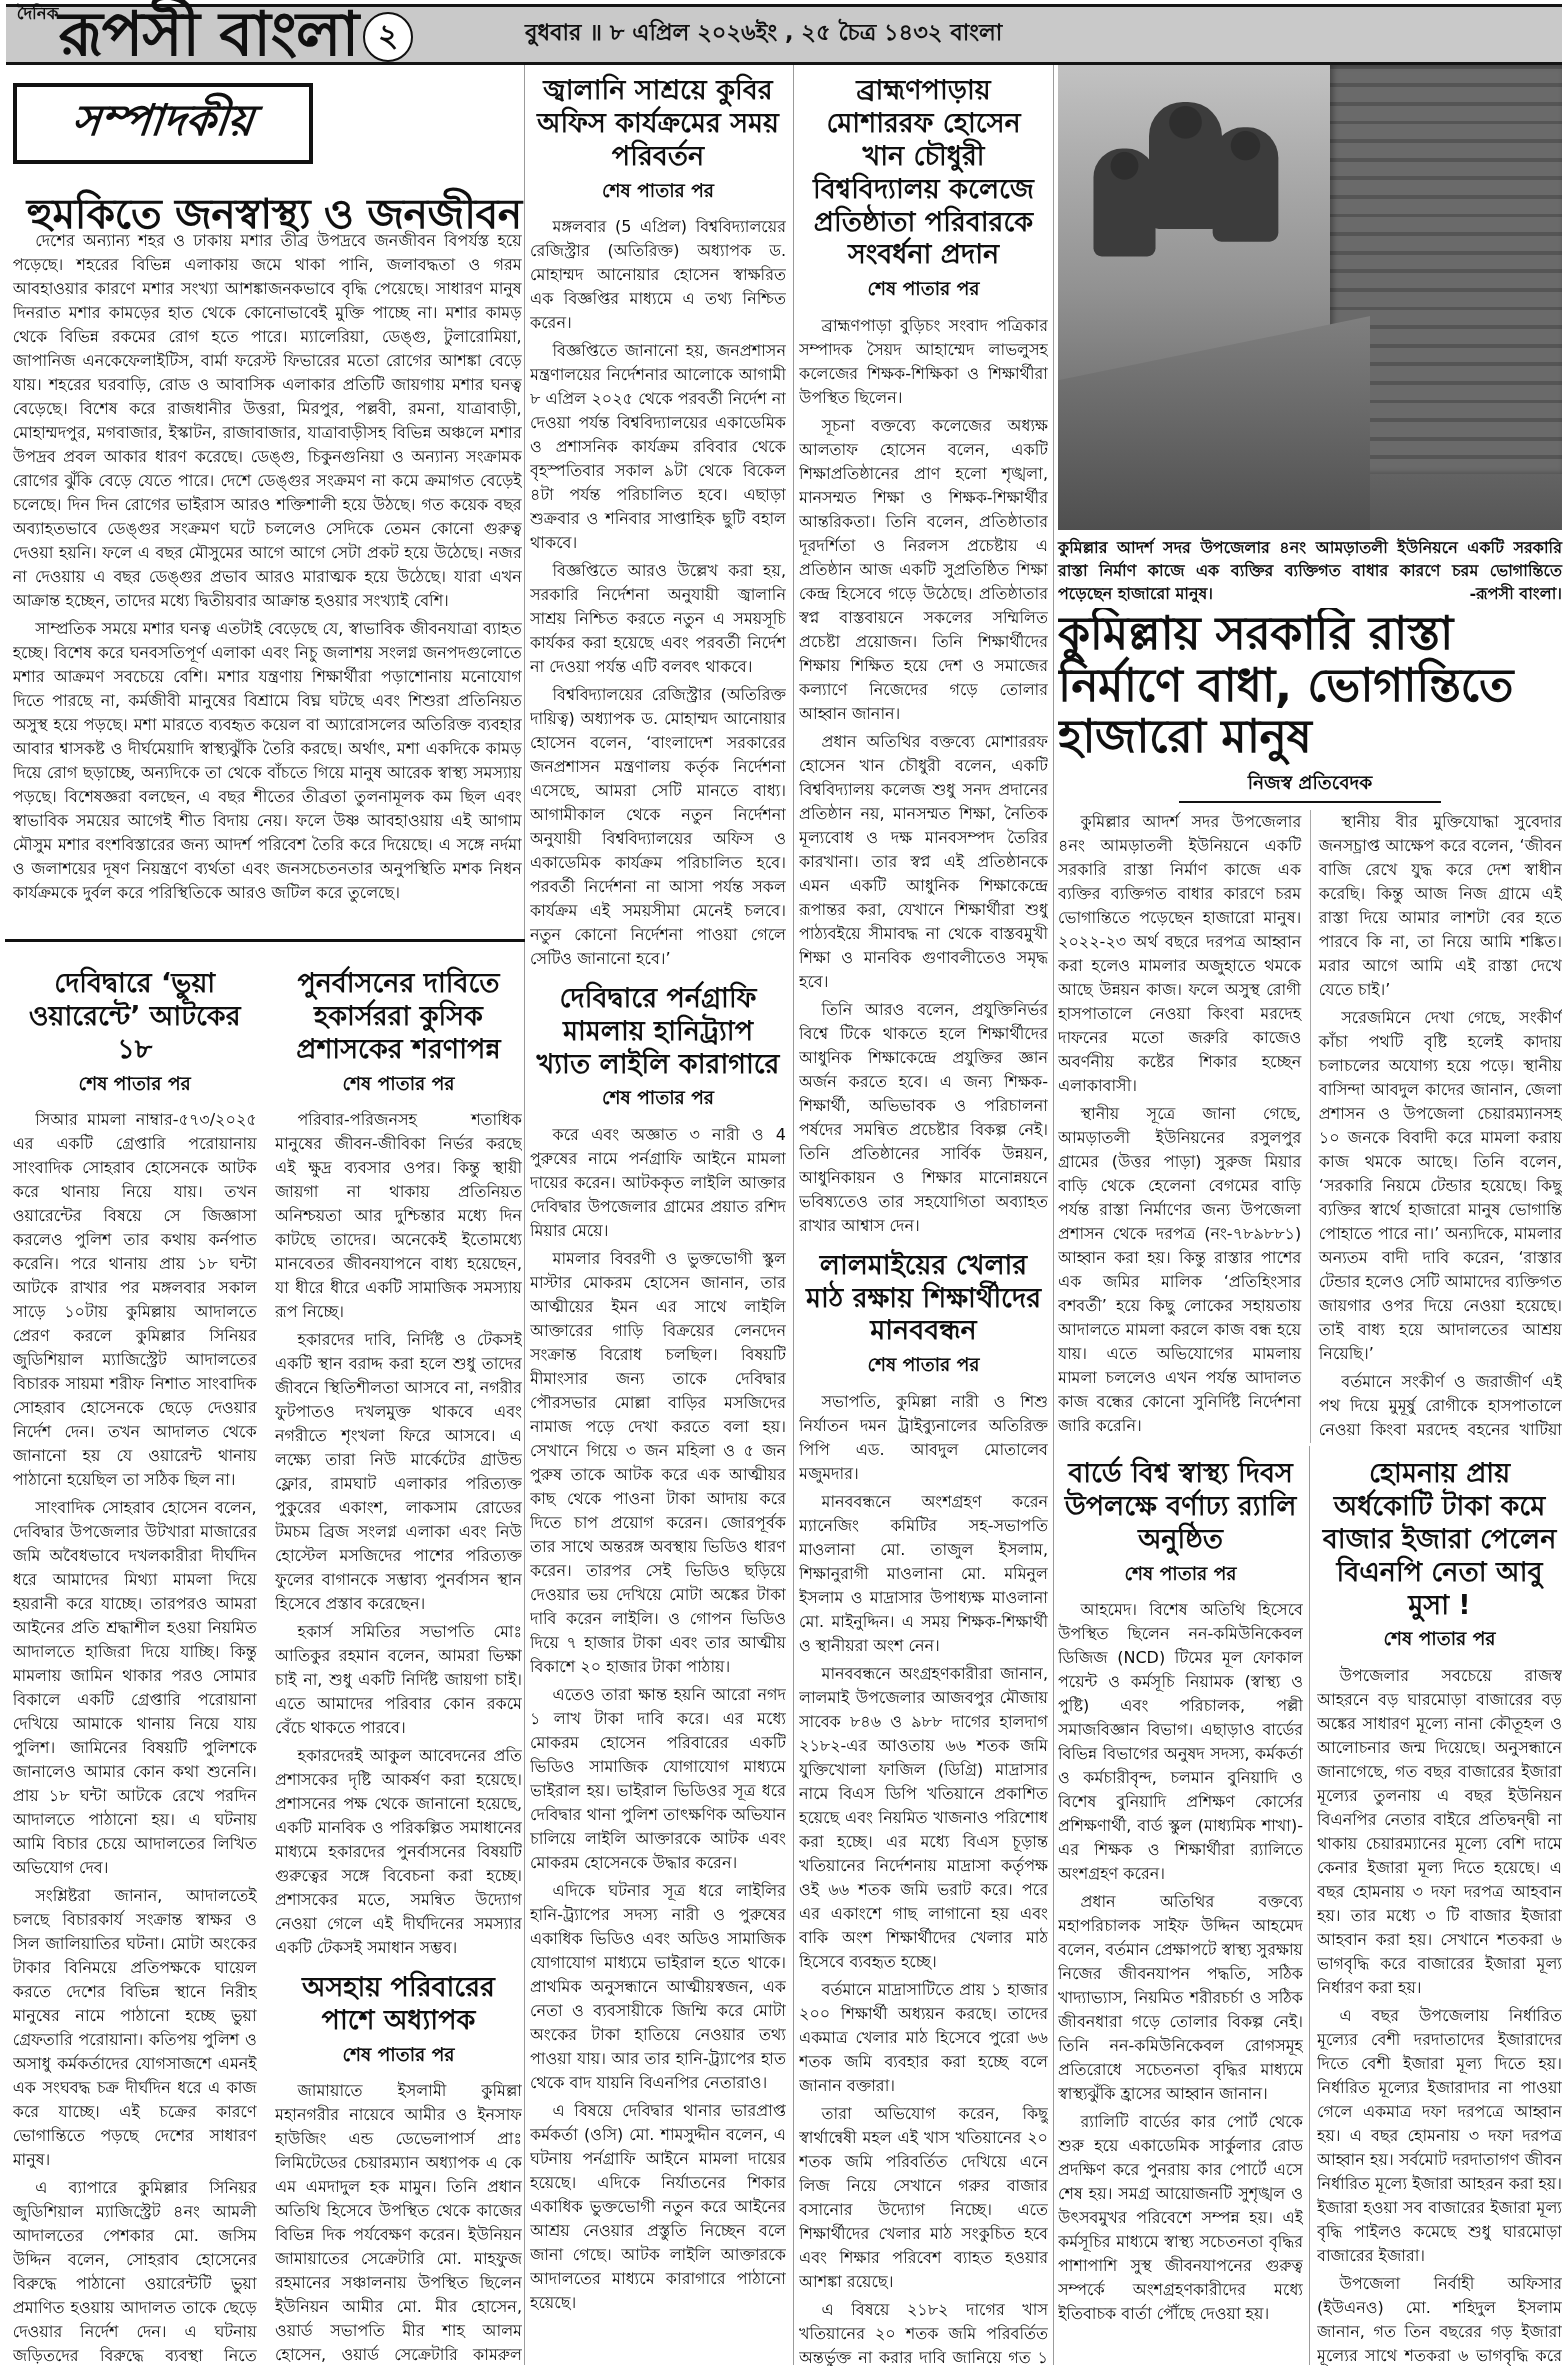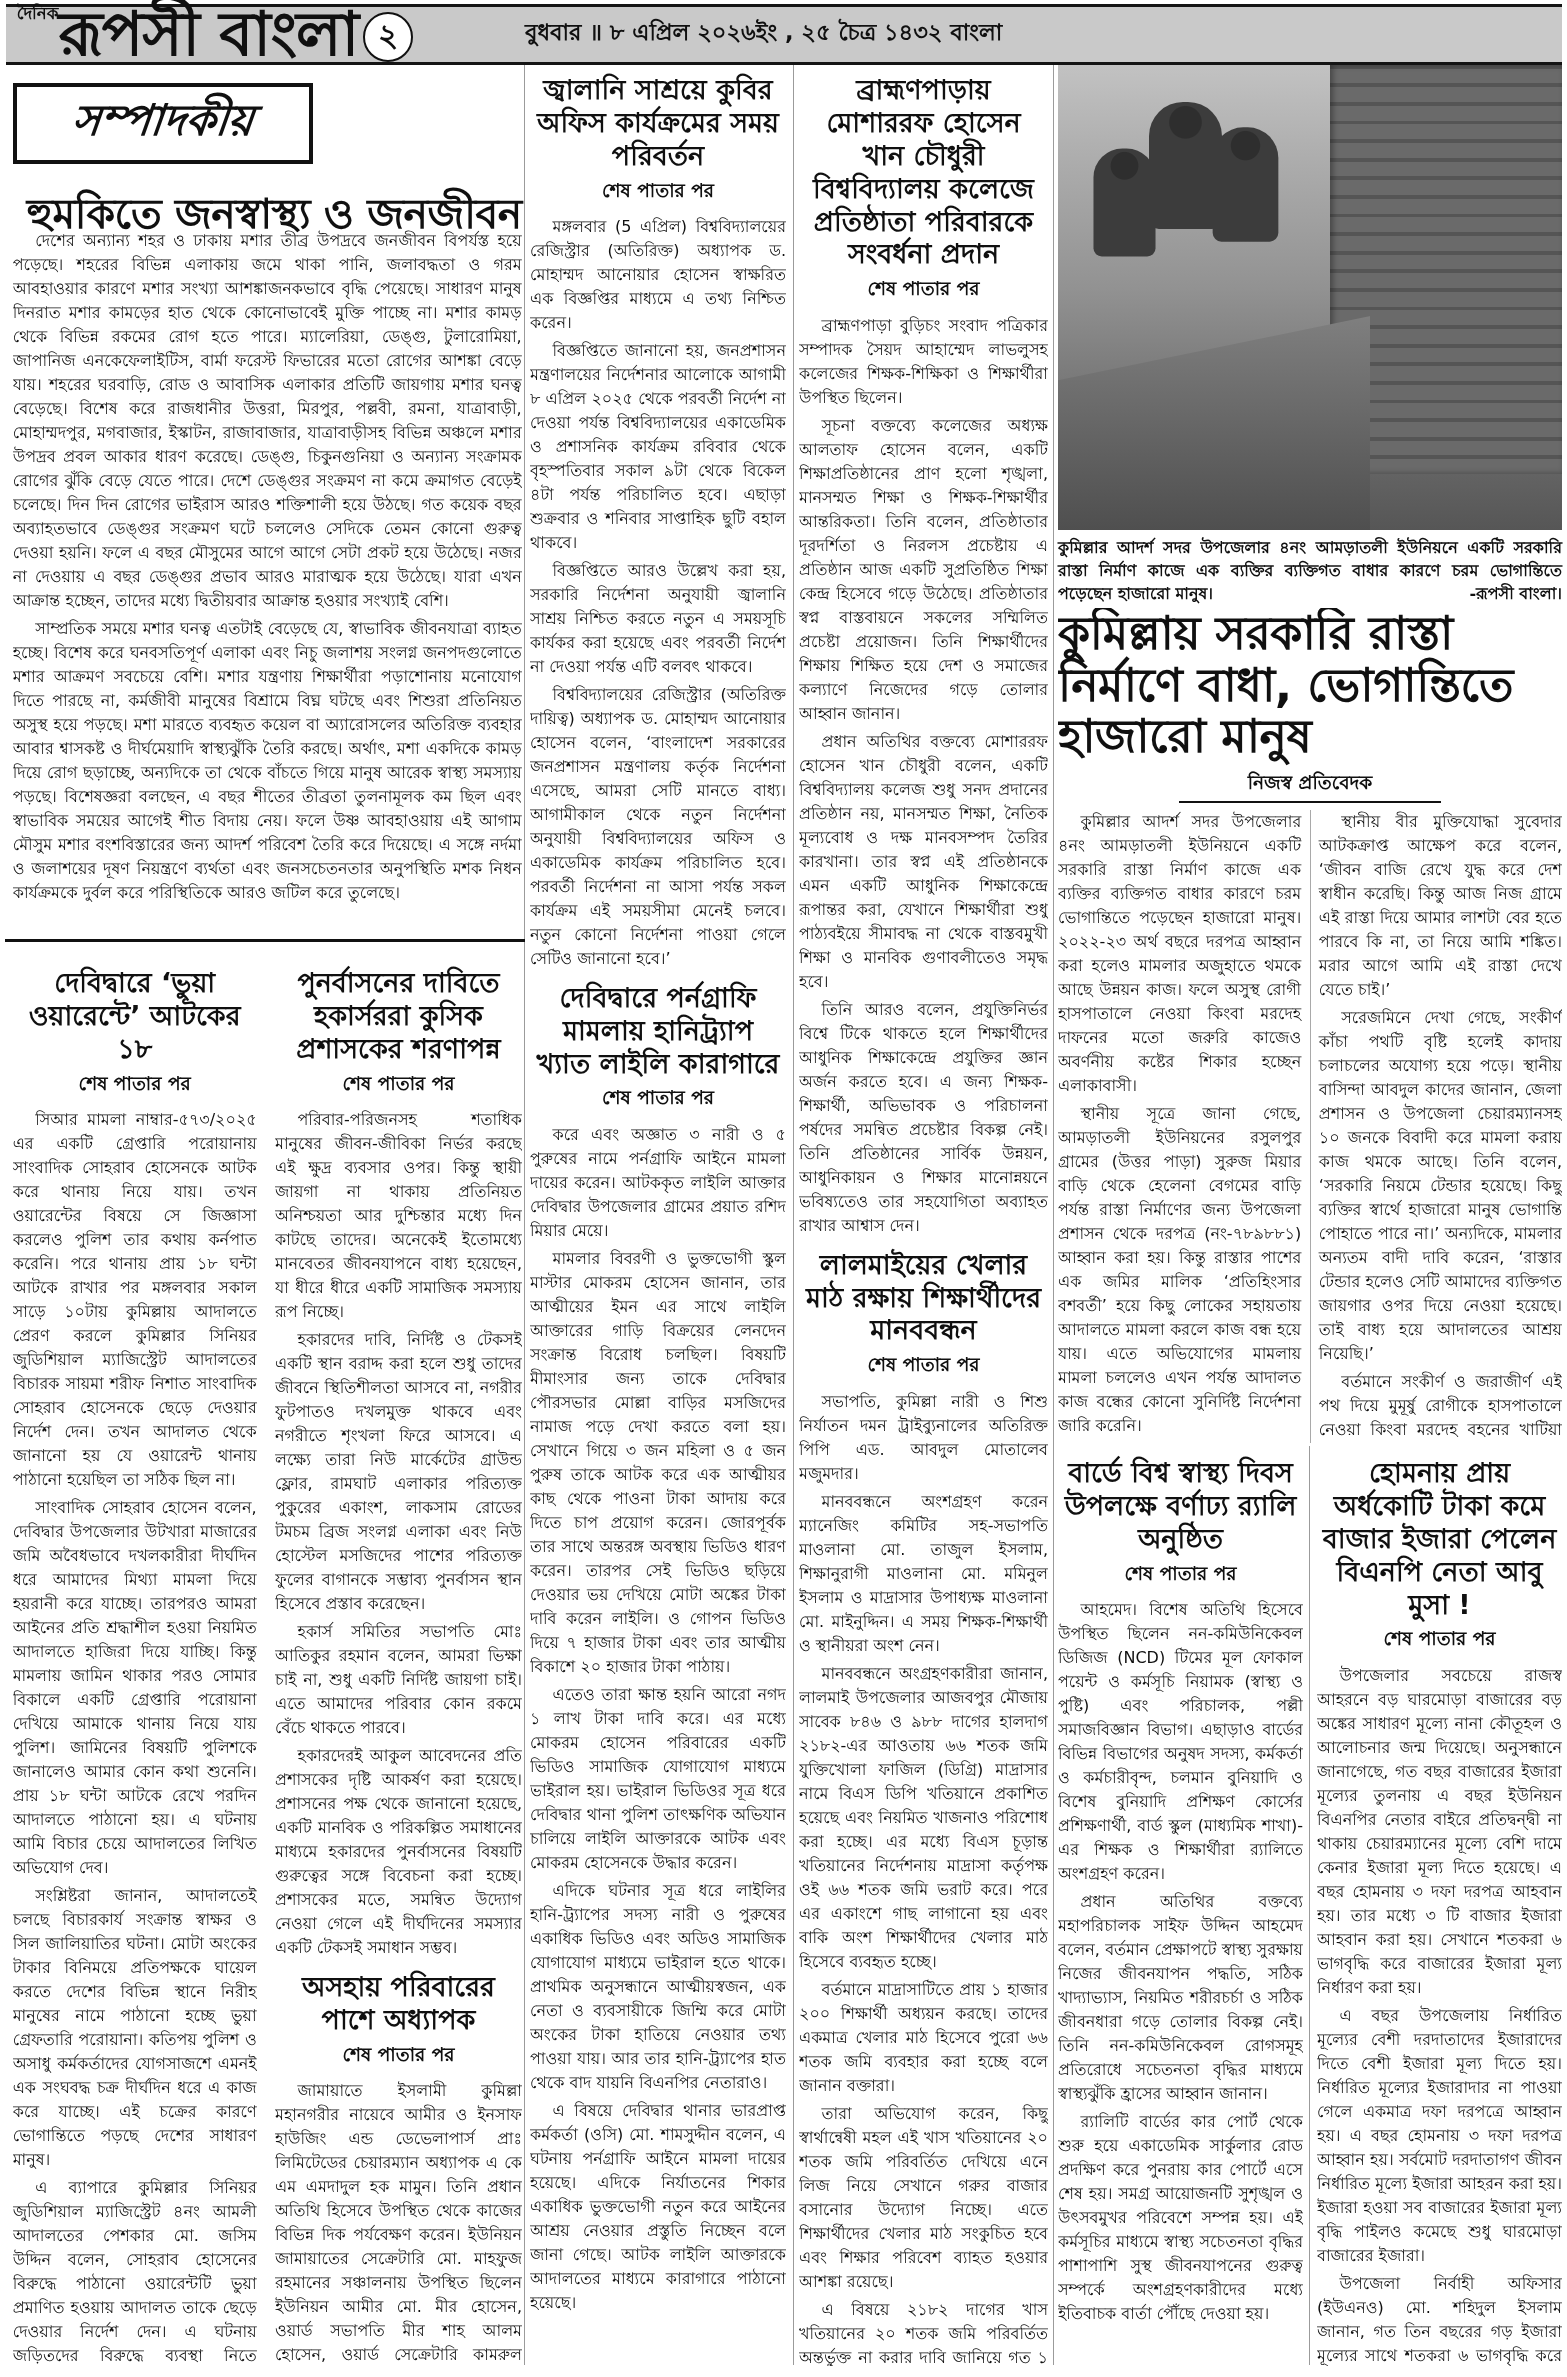--- a/index.html
+++ b/index.html
@@ -150,21 +150,21 @@
           <p>মঙ্গলবার (5 এপ্রিল) বিশ্ববিদ্যালয়ের রেজিস্ট্রার (অতিরিক্ত) অধ্যাপক ড. মোহাম্মদ আনোয়ার হোসেন স্বাক্ষরিত এক বিজ্ঞপ্তির মাধ্যমে এ তথ্য নিশ্চিত করেন।</p>
           <p>বিজ্ঞপ্তিতে জানানো হয়, জনপ্রশাসন মন্ত্রণালয়ের নির্দেশনার আলোকে আগামী ৮ এপ্রিল ২০২৫ থেকে পরবর্তী নির্দেশ না দেওয়া পর্যন্ত বিশ্ববিদ্যালয়ের একাডেমিক ও প্রশাসনিক কার্যক্রম রবিবার থেকে বৃহস্পতিবার সকাল ৯টা থেকে বিকেল ৪টা পর্যন্ত পরিচালিত হবে। এছাড়া শুক্রবার ও শনিবার সাপ্তাহিক ছুটি বহাল থাকবে।</p>
           <p>বিজ্ঞপ্তিতে আরও উল্লেখ করা হয়, সরকারি নির্দেশনা অনুযায়ী জ্বালানি সাশ্রয় নিশ্চিত করতে নতুন এ সময়সূচি কার্যকর করা হয়েছে এবং পরবর্তী নির্দেশ না দেওয়া পর্যন্ত এটি বলবৎ থাকবে।</p>
           <p>বিশ্ববিদ্যালয়ের রেজিস্ট্রার (অতিরিক্ত দায়িত্ব) অধ্যাপক ড. মোহাম্মদ আনোয়ার হোসেন বলেন, ‘বাংলাদেশ সরকারের জনপ্রশাসন মন্ত্রণালয় কর্তৃক নির্দেশনা এসেছে, আমরা সেটি মানতে বাধ্য। আগামীকাল থেকে নতুন নির্দেশনা অনুযায়ী বিশ্ববিদ্যালয়ের অফিস ও একাডেমিক কার্যক্রম পরিচালিত হবে। পরবর্তী নির্দেশনা না আসা পর্যন্ত সকল কার্যক্রম এই সময়সীমা মেনেই চলবে। নতুন কোনো নির্দেশনা পাওয়া গেলে সেটিও জানানো হবে।’</p>
         </div>
     </div>
     <div>
       <h2 class="h-col">দেবিদ্বারে পর্নগ্রাফি মামলায় হানিট্র্যাপ খ্যাত লাইলি কারাগারে</h2>
       <div class="kicker">শেষ পাতার পর</div>
       <div class="body">
-          <p>করে এবং অজ্ঞাত ৩ নারী ও ৫ পুরুষের নামে পর্নগ্রাফি আইনে মামলা দায়ের করেন। আটককৃত লাইলি আক্তার দেবিদ্বার উপজেলার গ্রামের প্রয়াত রশিদ মিয়ার মেয়ে।</p>
+          <p>করে এবং অজ্ঞাত ৩ নারী ও 4 পুরুষের নামে পর্নগ্রাফি আইনে মামলা দায়ের করেন। আটককৃত লাইলি আক্তার দেবিদ্বার উপজেলার গ্রামের প্রয়াত রশিদ মিয়ার মেয়ে।</p>
           <p>মামলার বিবরণী ও ভুক্তভোগী স্কুল মাস্টার মোকরম হোসেন জানান, তার আত্মীয়ের ইমন এর সাথে লাইলি আক্তারের গাড়ি বিক্রয়ের লেনদেন সংক্রান্ত বিরোধ চলছিল। বিষয়টি মীমাংসার জন্য তাকে দেবিদ্বার পৌরসভার মোল্লা বাড়ির মসজিদের নামাজ পড়ে দেখা করতে বলা হয়। সেখানে গিয়ে ৩ জন মহিলা ও ৫ জন পুরুষ তাকে আটক করে এক আত্মীয়র কাছ থেকে পাওনা টাকা আদায় করে দিতে চাপ প্রয়োগ করেন। জোরপূর্বক তার সাথে অন্তরঙ্গ অবস্থায় ভিডিও ধারণ করেন। তারপর সেই ভিডিও ছড়িয়ে দেওয়ার ভয় দেখিয়ে মোটা অঙ্কের টাকা দাবি করেন লাইলি। ও গোপন ভিডিও দিয়ে ৭ হাজার টাকা এবং তার আত্মীয় বিকাশে ২০ হাজার টাকা পাঠায়।</p>
           <p>এতেও তারা ক্ষান্ত হয়নি আরো নগদ ১ লাখ টাকা দাবি করে। এর মধ্যে মোকরম হোসেন পরিবারের একটি ভিডিও সামাজিক যোগাযোগ মাধ্যমে ভাইরাল হয়। ভাইরাল ভিডিওর সূত্র ধরে দেবিদ্বার থানা পুলিশ তাৎক্ষণিক অভিযান চালিয়ে লাইলি আক্তারকে আটক এবং মোকরম হোসেনকে উদ্ধার করেন।</p>
           <p>এদিকে ঘটনার সূত্র ধরে লাইলির হানি-ট্র্যাপের সদস্য নারী ও পুরুষের একাধিক ভিডিও এবং অডিও সামাজিক যোগাযোগ মাধ্যমে ভাইরাল হতে থাকে। প্রাথমিক অনুসন্ধানে আত্মীয়স্বজন, এক নেতা ও ব্যবসায়ীকে জিম্মি করে মোটা অংকের টাকা হাতিয়ে নেওয়ার তথ্য পাওয়া যায়। আর তার হানি-ট্র্যাপের হাত থেকে বাদ যায়নি বিএনপির নেতারাও।</p>
           <p>এ বিষয়ে দেবিদ্বার থানার ভারপ্রাপ্ত কর্মকর্তা (ওসি) মো. শামসুদ্দীন বলেন, এ ঘটনায় পর্নগ্রাফি আইনে মামলা দায়ের হয়েছে। এদিকে নির্যাতনের শিকার একাধিক ভুক্তভোগী নতুন করে আইনের আশ্রয় নেওয়ার প্রস্তুতি নিচ্ছেন বলে জানা গেছে। আটক লাইলি আক্তারকে আদালতের মাধ্যমে কারাগারে পাঠানো হয়েছে।</p>
         </div>
     </div>
   </section>
 
   <section class="col" id="col-4">
     <div>
@@ -204,21 +204,21 @@
       <span class="photo-credit">-রূপসী বাংলা।</span>
     </p>
   </div>
 
   <section class="road">
     <h1 class="road-headline">কুমিল্লায় সরকারি রাস্তা নির্মাণে বাধা, ভোগান্তিতে হাজারো মানুষ</h1>
     <div class="byline">নিজস্ব প্রতিবেদক</div>
     <div class="road-body body">
         <p>কুমিল্লার আদর্শ সদর উপজেলার ৪নং আমড়াতলী ইউনিয়নে একটি সরকারি রাস্তা নির্মাণ কাজে এক ব্যক্তির ব্যক্তিগত বাধার কারণে চরম ভোগান্তিতে পড়েছেন হাজারো মানুষ। ২০২২-২৩ অর্থ বছরে দরপত্র আহ্বান করা হলেও মামলার অজুহাতে থমকে আছে উন্নয়ন কাজ। ফলে অসুস্থ রোগী হাসপাতালে নেওয়া কিংবা মরদেহ দাফনের মতো জরুরি কাজেও অবর্ণনীয় কষ্টের শিকার হচ্ছেন এলাকাবাসী।</p>
         <p>স্থানীয় সূত্রে জানা গেছে, আমড়াতলী ইউনিয়নের রসুলপুর গ্রামের (উত্তর পাড়া) সুরুজ মিয়ার বাড়ি থেকে হেলেনা বেগমের বাড়ি পর্যন্ত রাস্তা নির্মাণের জন্য উপজেলা প্রশাসন থেকে দরপত্র (নং-৭৮৯৮৮১) আহ্বান করা হয়। কিন্তু রাস্তার পাশের এক জমির মালিক ‘প্রতিহিংসার বশবর্তী’ হয়ে কিছু লোকের সহায়তায় আদালতে মামলা করলে কাজ বন্ধ হয়ে যায়। এতে অভিযোগের মামলায় মামলা চললেও এখন পর্যন্ত আদালত কাজ বন্ধের কোনো সুনির্দিষ্ট নির্দেশনা জারি করেনি।</p>
-        <p>স্থানীয় বীর মুক্তিযোদ্ধা সুবেদার আটকক্রাপ্ত আক্ষেপ করে বলেন, ‘জীবন বাজি রেখে যুদ্ধ করে দেশ স্বাধীন করেছি। কিন্তু আজ নিজ গ্রামে এই রাস্তা দিয়ে আমার লাশটা বের হতে পারবে কি না, তা নিয়ে আমি শঙ্কিত। মরার আগে আমি এই রাস্তা দেখে যেতে চাই।’</p>
+        <p>স্থানীয় বীর মুক্তিযোদ্ধা সুবেদার জনসচ্রাপ্ত আক্ষেপ করে বলেন, ‘জীবন বাজি রেখে যুদ্ধ করে দেশ স্বাধীন করেছি। কিন্তু আজ নিজ গ্রামে এই রাস্তা দিয়ে আমার লাশটা বের হতে পারবে কি না, তা নিয়ে আমি শঙ্কিত। মরার আগে আমি এই রাস্তা দেখে যেতে চাই।’</p>
         <p>সরেজমিনে দেখা গেছে, সংকীর্ণ কাঁচা পথটি বৃষ্টি হলেই কাদায় চলাচলের অযোগ্য হয়ে পড়ে। স্থানীয় বাসিন্দা আবদুল কাদের জানান, জেলা প্রশাসন ও উপজেলা চেয়ারম্যানসহ ১০ জনকে বিবাদী করে মামলা করায় কাজ থমকে আছে। তিনি বলেন, ‘সরকারি নিয়মে টেন্ডার হয়েছে। কিছু ব্যক্তির স্বার্থে হাজারো মানুষ ভোগান্তি পোহাতে পারে না।’ অন্যদিকে, মামলার অন্যতম বাদী দাবি করেন, ‘রাস্তার টেন্ডার হলেও সেটি আমাদের ব্যক্তিগত জায়গার ওপর দিয়ে নেওয়া হয়েছে। তাই বাধ্য হয়ে আদালতের আশ্রয় নিয়েছি।’</p>
         <p>বর্তমানে সংকীর্ণ ও জরাজীর্ণ এই পথ দিয়ে মুমূর্ষু রোগীকে হাসপাতালে নেওয়া কিংবা মরদেহ বহনের খাটিয়া বহন করা অসম্ভব হয়ে দাঁড়িয়েছে। জনদুর্ভোগ বিবেচনা করে দ্রুত এই রাস্তা নির্মাণের দাবি জানিয়েছেন রসুলপুর ও জরিনাসহ আশপাশের গ্রামের বাসিন্দারা। তারা মনে করেন, প্রশাসনিক উদ্যোগ নিলেই এই দীর্ঘস্থায়ী ভোগান্তি থেকে তাদের মুক্তি মিলবে।</p>
       </div>
   </section>
 
   <section class="col" id="col-bard">
     <h2 class="h-col">বার্ডে বিশ্ব স্বাস্থ্য দিবস উপলক্ষে বর্ণাঢ্য র‌্যালি অনুষ্ঠিত</h2>
     <div class="kicker">শেষ পাতার পর</div>
     <div class="body">
         <p>আহমেদ। বিশেষ অতিথি হিসেবে উপস্থিত ছিলেন নন-কমিউনিকেবল ডিজিজ (NCD) টিমের মূল ফোকাল পয়েন্ট ও কর্মসূচি নিয়ামক (স্বাস্থ্য ও পুষ্টি) এবং পরিচালক, পল্লী সমাজবিজ্ঞান বিভাগ। এছাড়াও বার্ডের বিভিন্ন বিভাগের অনুষদ সদস্য, কর্মকর্তা ও কর্মচারীবৃন্দ, চলমান বুনিয়াদি ও বিশেষ বুনিয়াদি প্রশিক্ষণ কোর্সের প্রশিক্ষণার্থী, বার্ড স্কুল (মাধ্যমিক শাখা)-এর শিক্ষক ও শিক্ষার্থীরা র‌্যালিতে অংশগ্রহণ করেন।</p>

